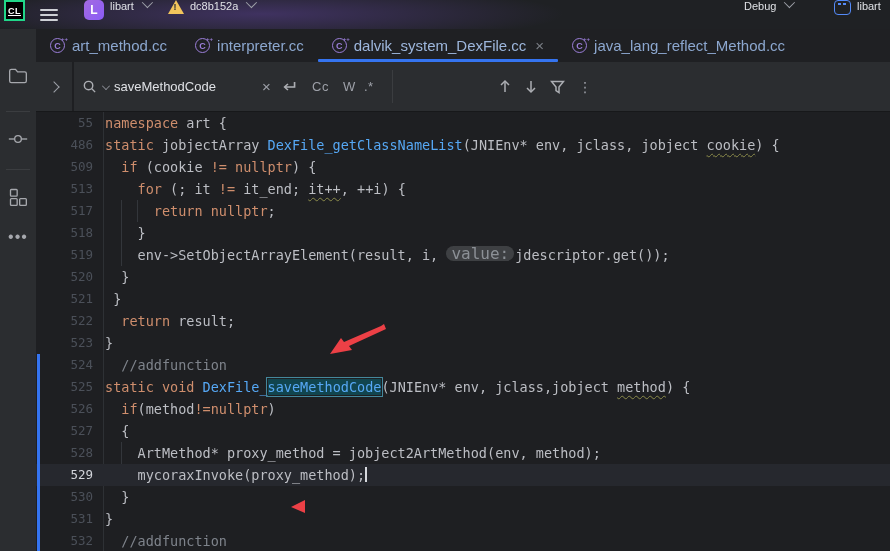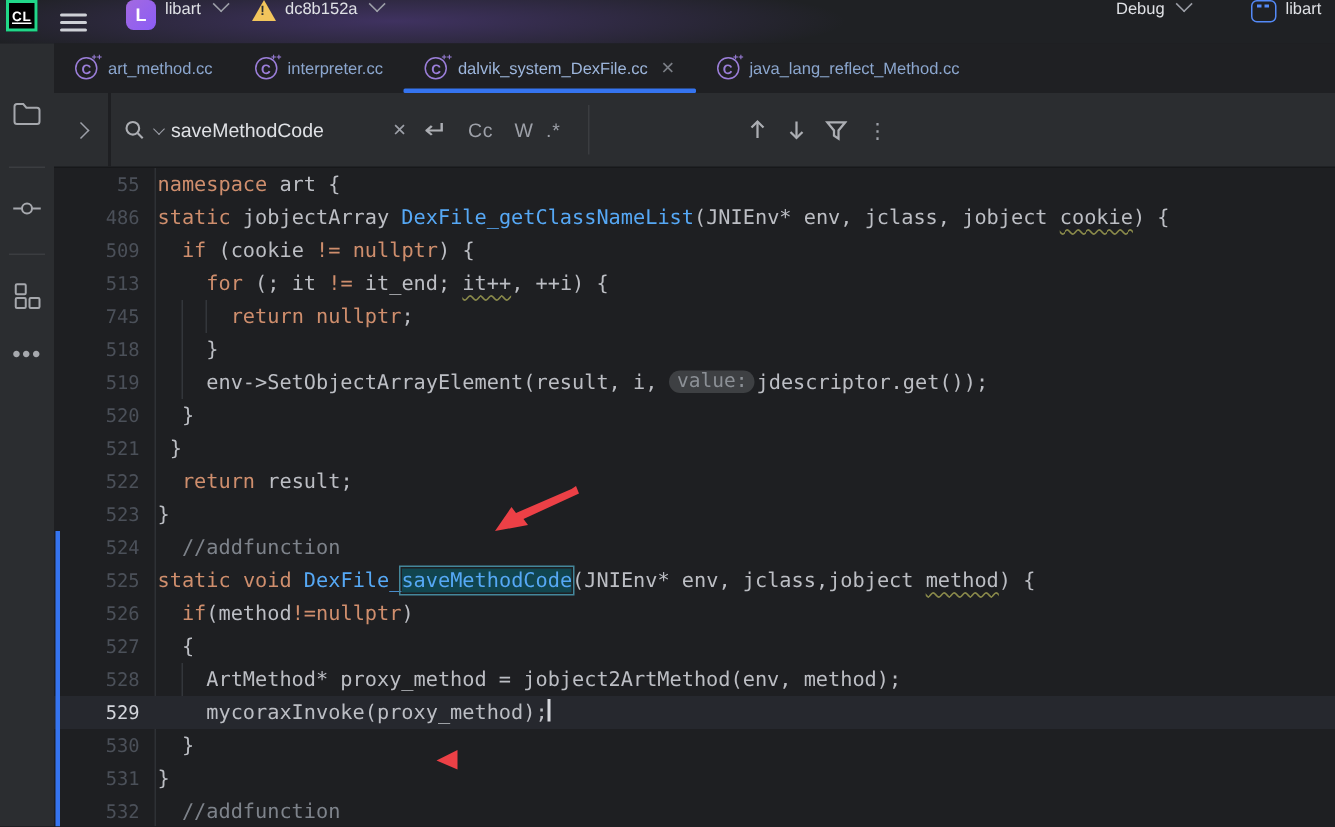--- a/index.html
+++ b/index.html
@@ -38,21 +38,21 @@
   
   #stripe { position:absolute; left:0; top:29px; width:36px; height:522px; background:#2B2D30; }
   .stripe-ic { position:absolute; left:8px; width:20px; height:20px; display:flex; align-items:center; justify-content:center; }
   .stripe-ic svg { stroke:#A6A8AD; fill:none; stroke-width:1.6; }
   .stripe-sep { position:absolute; left:6px; width:24px; height:1px; background:#3B3D40; }
 
   
   #tabbar { position:absolute; left:36px; top:29px; width:854px; height:33px; background:#1F2023;
     display:flex; align-items:stretch; }
   .tab { position:relative; display:flex; align-items:center; gap:7px; padding:0 14px; cursor:default; }
-  .tab .tlabel { font-size:11px; color:#8CA7CF; white-space:nowrap; }
+  .tab .tlabel { font-size:15px; color:#8CA7CF; white-space:nowrap; }
   .tab.active .tlabel { color:#9DB6DC; }
   .tab.active::after { content:""; position:absolute; left:0; right:0; bottom:0; height:3px; background:#3574F0; border-radius:1px; }
   .cicon { width:15px; height:15px; border:1px solid #9B7ED9; border-radius:50%; color:#9B7ED9;
     display:flex; align-items:center; justify-content:center; font:bold 9px "Liberation Sans",sans-serif; position:relative; flex:none; }
   .cicon::after { content:"++"; position:absolute; top:-3px; right:-4px; font:bold 6px "Liberation Sans",sans-serif; color:#9B7ED9; }
   .tclose { color:#7A7E85; font-size:15px; line-height:1; margin-left:2px; }
 
   
   #searchbar { position:absolute; left:36px; top:62px; width:854px; height:50px; background:#2B2D30;
     border-bottom:1px solid #17181A; }
@@ -85,21 +85,21 @@
   .lnum { position:absolute; right:12px; top:0; color:#4B5059; font-size:12.5px; }
   .row.current .lnum { color:#D3D5DB; }
   .code { white-space:pre; padding-left:0; }
   .code span { white-space:pre; }
   .kw  { color:#CF8E6D; }
   .txt { color:#BCBEC4; }
   .fn  { color:#56A8F5; }
   .cmt { color:#7E838B; }
   .uw  { color:#BCBEC4; text-decoration:underline wavy #8A8A4A 1px; text-underline-offset:3px; }
   .match { color:#56A8F5; background:#11454F; outline:1px solid #44879B; outline-offset:1px; }
-  .hint { display:inline-block; background:#3E4043; color:#8C9096; font-size:13px; line-height:15px;
+  .hint { display:inline-block; background:#3E4043; color:#8C9096; font-size:16px; line-height:15px;
     border-radius:8px; padding:0 5px; vertical-align:1px; margin-right:1px; }
   .caret { display:inline-block; width:1.5px; height:15px; background:#D6D8DD; vertical-align:-2px; }
 
   
   #annotations { position:absolute; left:0; top:0; width:890px; height:551px; pointer-events:none; z-index:60; }
 </style>
 </head>
 <body>
 
 <div id="app">
@@ -244,21 +244,21 @@
           <div class="code"><span class="txt">  </span><span class="kw">if</span><span class="txt"> (cookie </span><span class="kw">!=</span><span class="txt"> </span><span class="kw">nullptr</span><span class="txt">) {</span></div>
         </div>
         <div class="row">
           <div class="gutter">
             <span class="lnum">513</span>
           </div>
           <div class="code"><span class="txt">    </span><span class="kw">for</span><span class="txt"> (; it </span><span class="kw">!=</span><span class="txt"> it_end; </span><span class="uw">it++</span><span class="txt">, ++i) {</span></div>
         </div>
         <div class="row">
           <div class="gutter">
-            <span class="lnum">745</span>
+            <span class="lnum">517</span>
           </div>
           <div class="code"><span class="txt">      </span><span class="kw">return</span><span class="txt"> </span><span class="kw">nullptr</span><span class="txt">;</span></div>
         </div>
         <div class="row">
           <div class="gutter">
             <span class="lnum">518</span>
           </div>
           <div class="code"><span class="txt">    }</span></div>
         </div>
         <div class="row">

